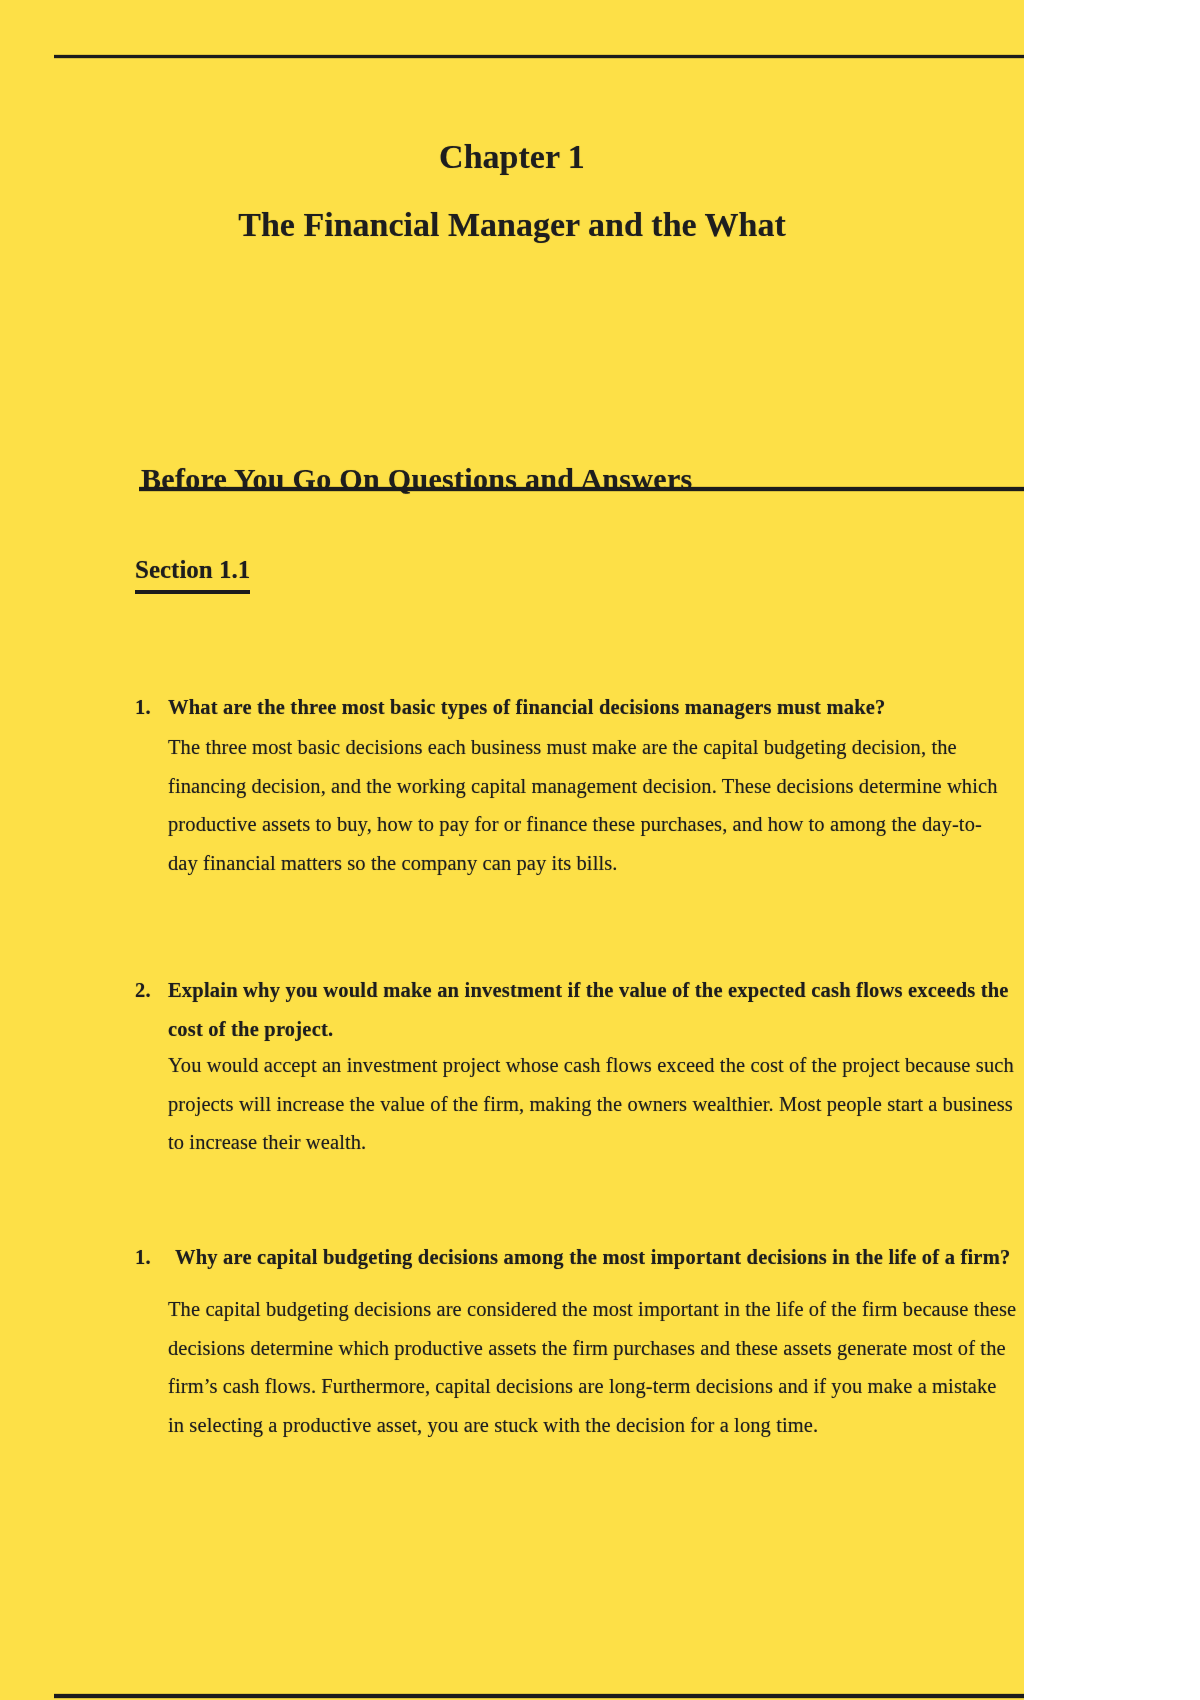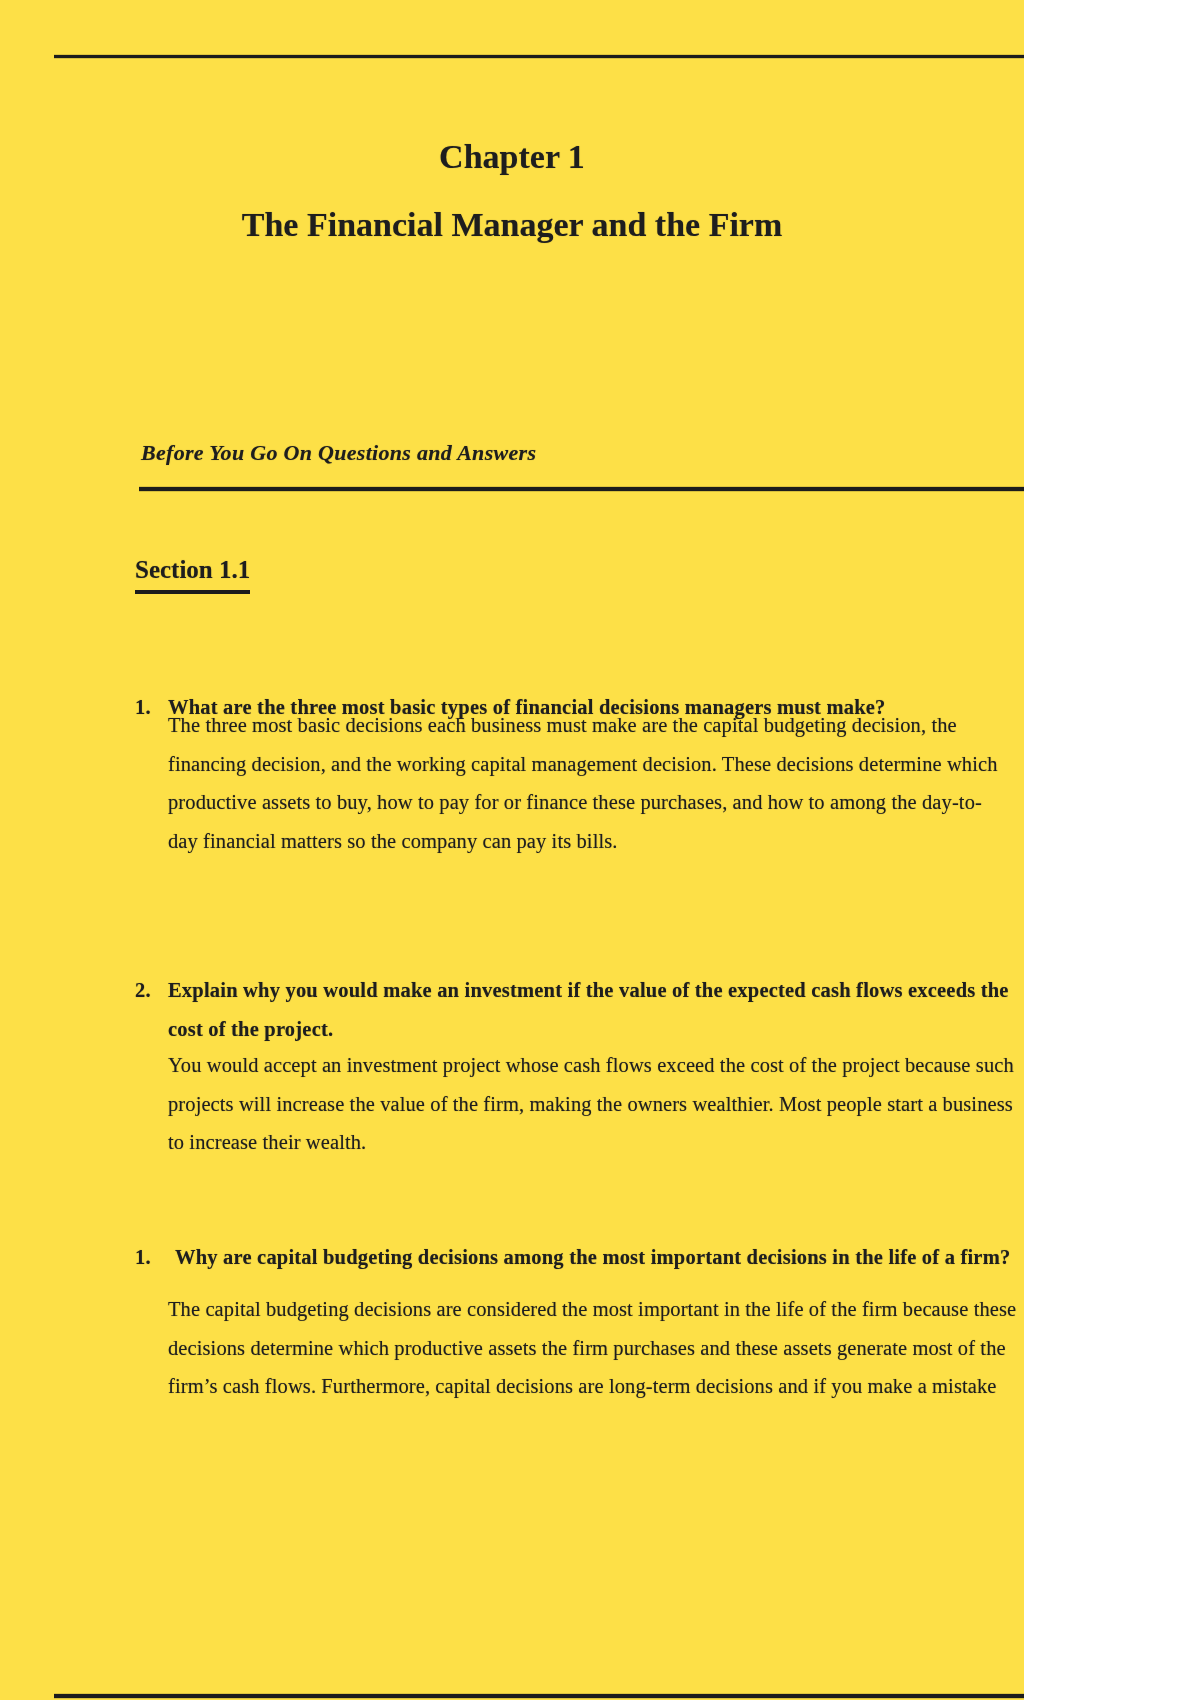--- a/index.html
+++ b/index.html
@@ -37,26 +37,25 @@
     font-size: 34px;
     line-height: 40px;
     white-space: nowrap;
   }
   .chapter-title { top: 137px; }
   .book-title    { top: 205px; }
 
   .byg-heading {
     position: absolute;
     left: 141px;
-    top: 440px;
+    top: 462px;
     font-weight: bold;
-    font-size: 22px;
+    font-size: 30px;
     letter-spacing: 0.3px;
     white-space: nowrap;
-    font-style: italic;
   }
   .section-heading {
     position: absolute;
     left: 135px;
     top: 556px;
     font-weight: bold;
     font-size: 25px;
     padding-bottom: 6px;
     border-bottom: 4px solid #1c1c1c;
     white-space: nowrap;
@@ -81,36 +80,36 @@
   .a-block {
     position: absolute;
     left: 168px;
     font-size: 20.5px;
     line-height: 38.5px;
     letter-spacing: 0.1px;
   }
   .a-line { white-space: nowrap; }
 
   .q1-block { top: 688px; }
-  .a1-block { top: 706px; }
+  .a1-block { top: 728px; }
   .q2-block { top: 942px; margin-top: 29px; }
   .a2-block { top: 1046px; }
   .q3-block { top: 1238px; }
   .a3-block { top: 1290px; }
 </style>
 </head>
 <body>
 
 <div class="page">
 
   <div class="rule rule-top"></div>
 
   <div class="chapter-title soft">Chapter 1</div>
 
-  <div class="book-title soft">The Financial Manager and the Firm</div>
+  <div class="book-title soft">The Financial Manager and the What</div>
 
   <div class="byg-heading soft">Before You Go On Questions and Answers</div>
 
   <div class="rule byg-rule"></div>
 
   <div class="section-heading soft">Section 1.1</div>
 
   <div class="q-block q1-block soft">
     <div class="q-line"><span class="q-num">1.</span><span>What are the three most basic types of financial decisions managers must make?</span></div>
   </div>
@@ -131,17 +130,18 @@
     <div class="a-line">to increase their wealth.</div>
   </div>
 
   <div class="q-block q3-block soft">
     <div class="q-line"><span class="q-num wide">1.</span><span>Why are capital budgeting decisions among the most important decisions in the life of a firm?</span></div>
   </div>
   <div class="a-block a3-block soft">
     <div class="a-line">The capital budgeting decisions are considered the most important in the life of the firm because these</div>
     <div class="a-line">decisions determine which productive assets the firm purchases and these assets generate most of the</div>
     <div class="a-line">firm’s cash flows. Furthermore, capital decisions are long-term decisions and if you make a mistake</div>
+    <div class="a-line">in selecting a productive asset, you are stuck with the decision for a long time.</div>
   </div>
 
   <div class="rule rule-bottom"></div>
 
 </div>
 
 </body></html>

